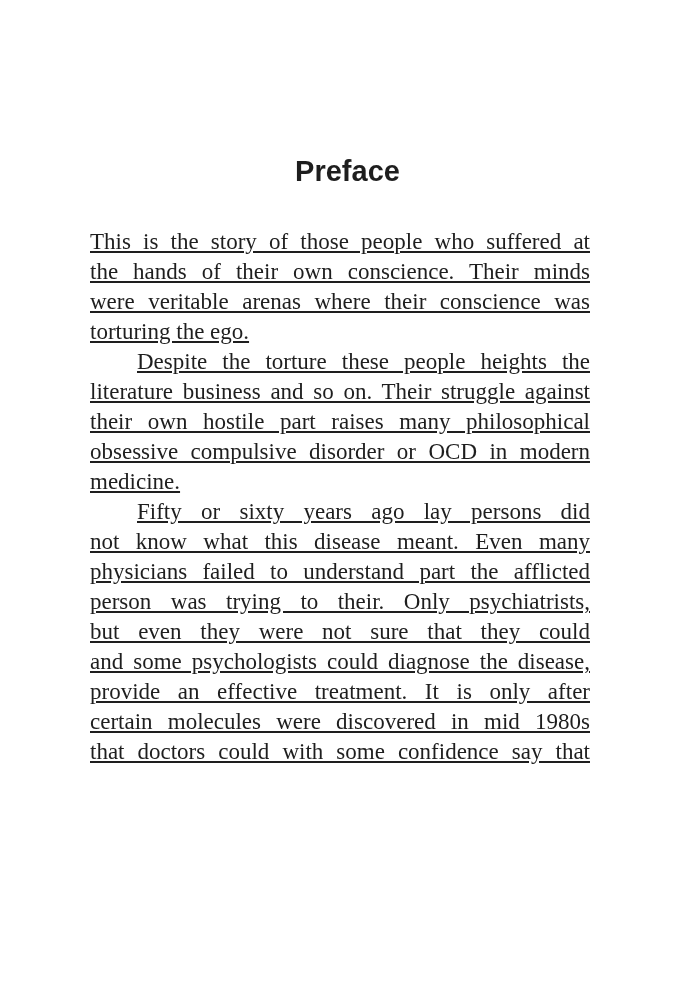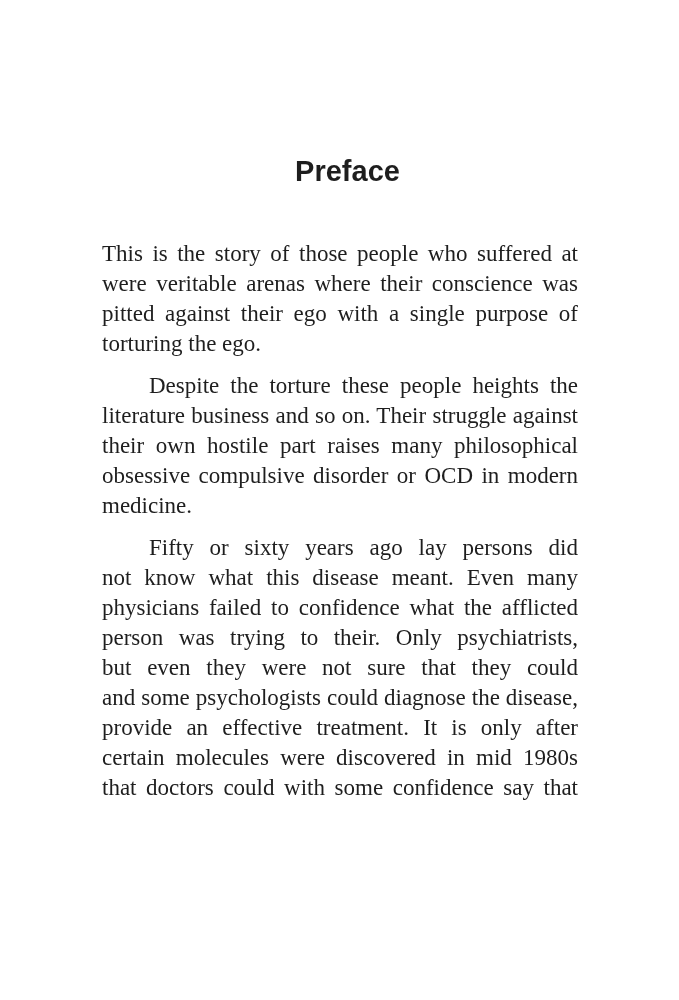--- a/index.html
+++ b/index.html
@@ -38,21 +38,22 @@
     position: absolute;
     top: 227px;
     left: 90px;
     width: 500px;
     font-family: "Liberation Serif", serif;
     font-size: 23px;
     line-height: 30px;
     color: #1e1e1e;
   }
   .para {
-    margin: 12px;
+    margin: 0;
+    text-decoration: underline;
   }
   .line {
     display: block;
     text-align: justify;
     text-align-last: justify;
     white-space: nowrap;
     height: 30px;
   }
   .line.last {
     text-align-last: left;
@@ -63,35 +64,35 @@
 </style>
 </head>
 <body>
 
 <div class="page">
   <h1 class="title">Preface</h1>
 
   <div class="body-text">
     <div class="para">
       <span class="line">This is the story of those people who suffered at</span>
+      <span class="line">the hands of their own conscience. Their minds</span>
       <span class="line">were veritable arenas where their conscience was</span>
-      <span class="line">pitted against their ego with a single purpose of</span>
       <span class="line last">torturing the ego.</span>
     </div>
     <div class="para">
       <span class="line indent">Despite the torture these people heights the</span>
       <span class="line">literature business and so on. Their struggle against</span>
       <span class="line">their own hostile part raises many philosophical</span>
       <span class="line">obsessive compulsive disorder or OCD in modern</span>
       <span class="line last">medicine.</span>
     </div>
     <div class="para">
       <span class="line indent">Fifty or sixty years ago lay persons did</span>
       <span class="line">not know what this disease meant. Even many</span>
-      <span class="line">physicians failed to confidence what the afflicted</span>
+      <span class="line">physicians failed to understand part the afflicted</span>
       <span class="line">person was trying to their. Only psychiatrists,</span>
       <span class="line">but even they were not sure that they could</span>
       <span class="line">and some psychologists could diagnose the disease,</span>
       <span class="line">provide an effective treatment. It is only after</span>
       <span class="line">certain molecules were discovered in mid 1980s</span>
       <span class="line">that doctors could with some confidence say that</span>
     </div>
   </div>
 </div>
 

